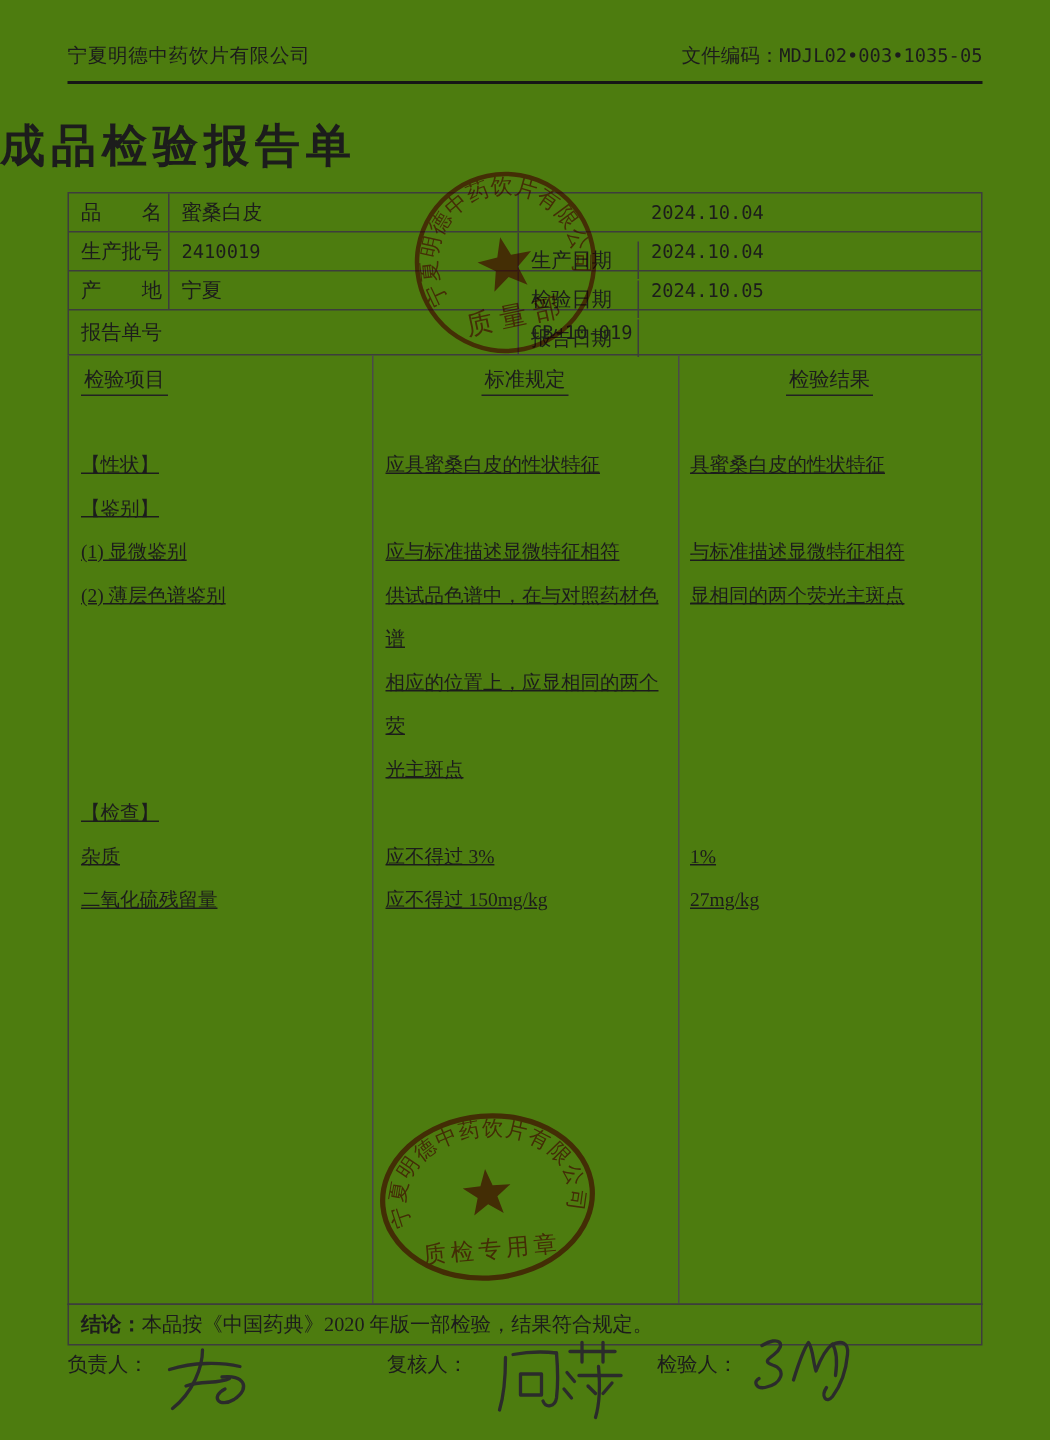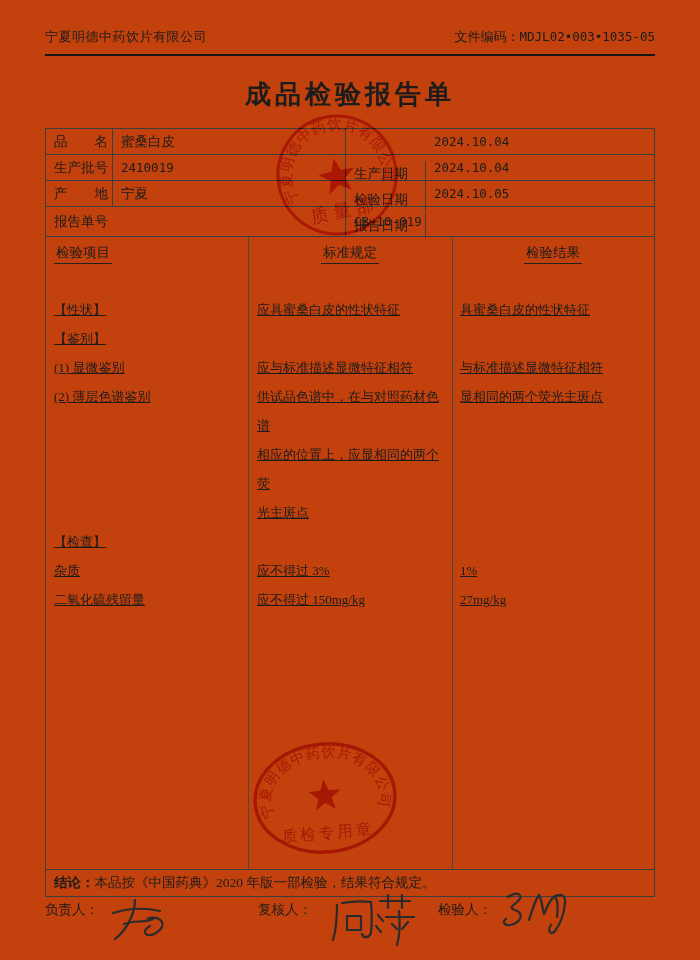--- a/index.html
+++ b/index.html
@@ -1,26 +1,26 @@
 <!DOCTYPE html>
 <html><head>
 <meta charset="utf-8">
 <style>
   * { margin:0; padding:0; box-sizing:border-box; }
   html,body { background:#ffffff; }
   .page {
-    position:relative; width:700px; height:960px; background:#c2410c;
+    position:relative; width:700px; height:960px; background:#4d7c0f;
     font-family:"Liberation Serif","DejaVu Serif",serif; color:#1c1c1c; overflow:hidden;
   }
   .company { position:absolute; left:45px; top:28px; font-size:13px; letter-spacing:.5px; }
   .doccode { position:absolute; right:45px; top:28px; font-size:13px; }
   .mono { font-family:"DejaVu Sans Mono",monospace; font-size:12.5px; }
   .rule { position:absolute; left:45px; top:54px; width:610px; height:2px; background:#161616; }
-  .title { position:absolute; left:0; top:77px; width:100%; text-align:center;
-           font-size:26px; font-weight:bold; letter-spacing:4px; }
+  .title { position:absolute; left:0; top:77px; width:100%; text-align:left;
+           font-size:30px; font-weight:bold; letter-spacing:4px; }
 
   
   .info { position:absolute; left:45px; top:128px; width:610px; border:1px solid #3d3d3d; background:transparent; }
   .irow { display:flex; border-bottom:1px solid #3d3d3d; height:26px; font-size:13.5px; }
   .irow.last { border-bottom:none; height:29px; }
   .ic { display:flex; align-items:center; padding-left:8px; border-right:1px solid #3d3d3d; height:100%; }
   .w1 { width:67px; } .w2 { width:233px; } .w3 { width:80px;margin-top:32px; } .w4 { width:228px; border-right:none; }
   .wA { width:300px; } .wB { width:308px; border-right:none; }
 
   

